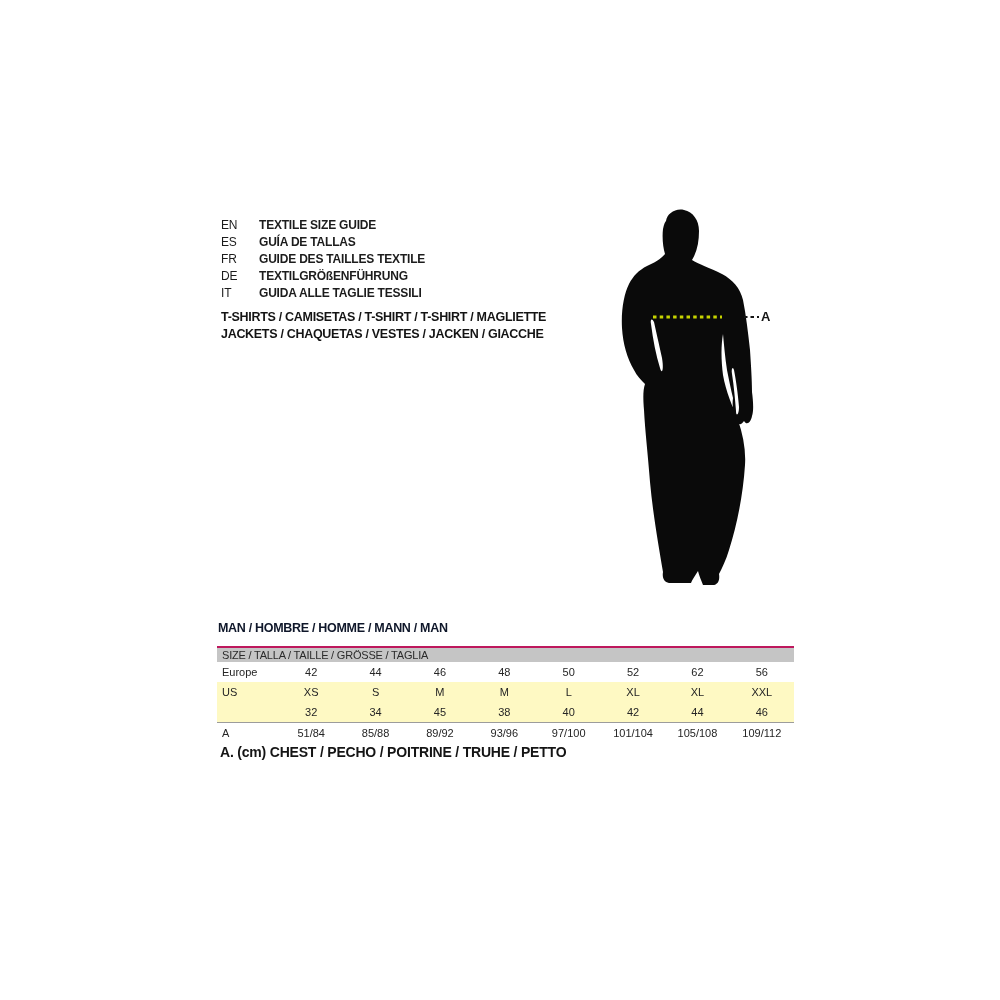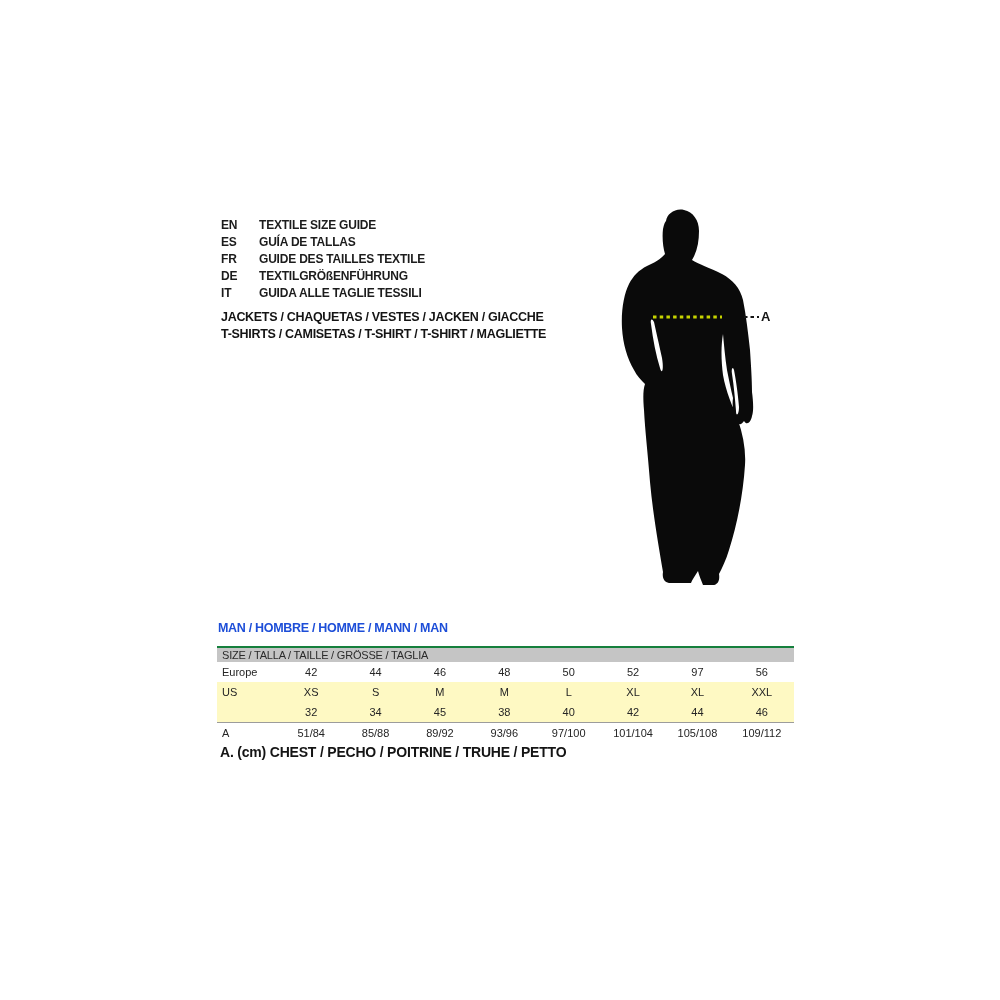--- a/index.html
+++ b/index.html
@@ -4,36 +4,36 @@
 <style>
   html,body { margin:0; padding:0; background:#ffffff; }
   .canvas {
     position:relative; width:1000px; height:1000px; background:#ffffff;
     font-family:"Liberation Sans", sans-serif; color:#1c1c1c; overflow:hidden;
   }
 
   
   .lang-block { position:absolute; left:221px; top:216px; }
   .lang-row { display:flex; height:17px; align-items:center; }
-  .lang-code { width:38px; font-size:12px; font-weight:700; letter-spacing:-0.2px; }
+  .lang-code { width:38px; font-size:12px; font-weight:400; letter-spacing:-0.2px; }
   .lang-label { font-size:12px; font-weight:700; letter-spacing:-0.2px; white-space:nowrap; }
 
   
   .cat-block { position:absolute; left:221px; top:309px; }
   .cat-line { font-size:12.5px; font-weight:700; line-height:17px; letter-spacing:-0.3px; color:#141414; white-space:nowrap; }
 
   
   .figure-wrap { position:absolute; left:612px; top:200px; width:160px; height:400px; }
   .measure-label { position:absolute; left:761px; top:309px; font-size:13px; font-weight:600; color:#141414; }
 
   
-  .man-title { position:absolute; left:218px; top:621px; font-size:12.5px; font-weight:700; letter-spacing:-0.3px; color:#1d4ed8; white-space:nowrap; }
+  .man-title { position:absolute; left:218px; top:621px; font-size:12.5px; font-weight:700; letter-spacing:-0.3px; color:#0f172a; white-space:nowrap; }
   .size-table { position:absolute; left:217px; top:646px; width:577px; }
   .size-header {
-    box-sizing:border-box; height:16px; background:#c5c5c5; border-top:2px solid #15803d;
+    box-sizing:border-box; height:16px; background:#c5c5c5; border-top:2px solid #be185d;
     display:flex; align-items:center; padding-left:5px; font-size:11px; color:#2b2b2b; letter-spacing:-0.2px;
   }
   .t-row { display:flex; height:20px; align-items:center; font-size:11px; color:#252525; }
   .t-row.shaded { background:#fef9c3; }
   .t-row.last { border-top:1px solid #9c9c9c; }
   .t-label { box-sizing:border-box; width:62px; padding-left:5px; }
   .t-cell { flex:1; text-align:center; }
 
   
   .footnote { position:absolute; left:220px; top:744px; font-size:14px; font-weight:700; letter-spacing:-0.2px; color:#141414; white-space:nowrap; }
@@ -60,22 +60,22 @@
       <span class="lang-code">DE</span>
       <span class="lang-label">TEXTILGRÖßENFÜHRUNG</span>
     </div>
     <div class="lang-row">
       <span class="lang-code">IT</span>
       <span class="lang-label">GUIDA ALLE TAGLIE TESSILI</span>
     </div>
   </div>
 
   <div class="cat-block">
+    <div class="cat-line">T-SHIRTS / CAMISETAS / T-SHIRT / T-SHIRT / MAGLIETTE</div>
     <div class="cat-line">JACKETS / CHAQUETAS / VESTES / JACKEN / GIACCHE</div>
-    <div class="cat-line">T-SHIRTS / CAMISETAS / T-SHIRT / T-SHIRT / MAGLIETTE</div>
   </div>
 
   <div class="figure-wrap">
     <svg width="160" height="400" viewBox="612 200 160 400" xmlns="http://www.w3.org/2000/svg">
       <path d="M 666,221
            C 667,214 675,208 684,210
            C 693,212 699,220 699,231
            C 699,242 697,252 692,260
            C 698,264 710,268 722,274
            C 733,280 740,288 743,300
@@ -128,21 +128,21 @@
     <div class="size-header">SIZE / TALLA / TAILLE / GRÖSSE / TAGLIA</div>
 
     <div class="t-row">
       <span class="t-label">Europe</span>
       <span class="t-cell">42</span>
       <span class="t-cell">44</span>
       <span class="t-cell">46</span>
       <span class="t-cell">48</span>
       <span class="t-cell">50</span>
       <span class="t-cell">52</span>
-      <span class="t-cell">97</span>
+      <span class="t-cell">62</span>
       <span class="t-cell">56</span>
     </div>
 
     <div class="t-row shaded">
       <span class="t-label">US</span>
       <span class="t-cell">XS</span>
       <span class="t-cell">S</span>
       <span class="t-cell">M</span>
       <span class="t-cell">M</span>
       <span class="t-cell">L</span>

